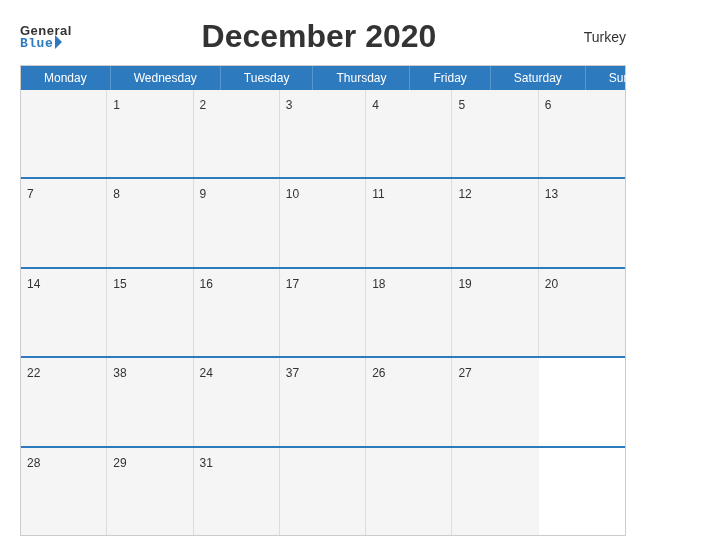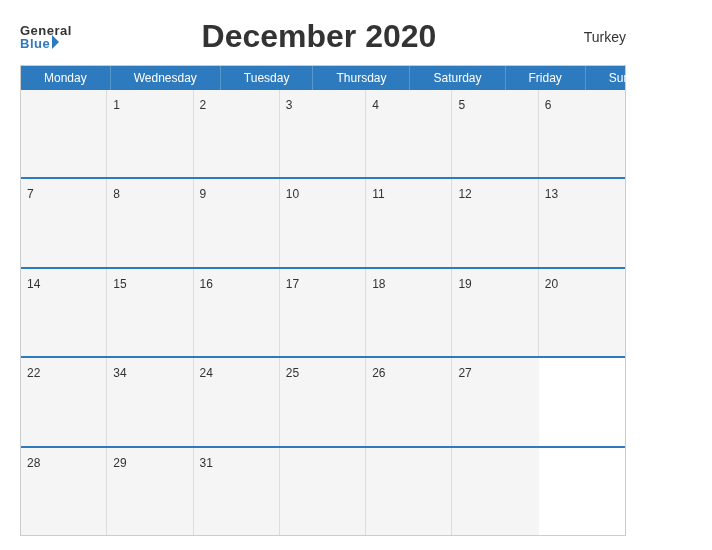--- a/index.html
+++ b/index.html
@@ -34,20 +34,21 @@
       color: #333;
       letter-spacing: 0.5px;
     }
     .logo-blue {
       font-size: 13px;
       font-weight: bold;
       color: #2e7abf;
       letter-spacing: 0.5px;
       display: flex;
       align-items: center;
+      font-family: Liberation Mono, monospace;
     }
     .logo-triangle {
       width: 0;
       height: 0;
       border-left: 7px solid #2e7abf;
       border-top: 7px solid transparent;
       border-bottom: 7px solid transparent;
       margin-left: 2px;
       margin-top: -2px;
     }
@@ -133,22 +134,22 @@
     <h1 class="title">December 2020</h1>
     <div class="country">Turkey</div>
   </div>
 
   <div class="calendar">
     <div class="day-headers">
       <div class="day-header">Monday</div>
       <div class="day-header">Wednesday</div>
       <div class="day-header">Tuesday</div>
       <div class="day-header">Thursday</div>
+      <div class="day-header">Friday</div>
       <div class="day-header">Saturday</div>
-      <div class="day-header">Friday</div>
       <div class="day-header">Sunday</div>
     </div>
     <div class="weeks" id="weeks-container">
     <div class="week">
           <div class="day-cell empty"></div>
           <div class="day-cell"><span class="day-number">1</span></div>
           <div class="day-cell"><span class="day-number">2</span></div>
           <div class="day-cell"><span class="day-number">3</span></div>
           <div class="day-cell"><span class="day-number">4</span></div>
           <div class="day-cell"><span class="day-number">5</span></div>
@@ -167,23 +168,23 @@
           <div class="day-cell"><span class="day-number">14</span></div>
           <div class="day-cell"><span class="day-number">15</span></div>
           <div class="day-cell"><span class="day-number">16</span></div>
           <div class="day-cell"><span class="day-number">17</span></div>
           <div class="day-cell"><span class="day-number">18</span></div>
           <div class="day-cell"><span class="day-number">19</span></div>
           <div class="day-cell"><span class="day-number">20</span></div>
         </div>
         <div class="week">
           <div class="day-cell"><span class="day-number">22</span></div>
-          <div class="day-cell"><span class="day-number">34</span></div>
+          <div class="day-cell"><span class="day-number">38</span></div>
           <div class="day-cell"><span class="day-number">24</span></div>
-          <div class="day-cell"><span class="day-number">25</span></div>
+          <div class="day-cell"><span class="day-number">37</span></div>
           <div class="day-cell"><span class="day-number">26</span></div>
           <div class="day-cell"><span class="day-number">27</span></div>
         </div>
         <div class="week">
           <div class="day-cell"><span class="day-number">28</span></div>
           <div class="day-cell"><span class="day-number">29</span></div>
           <div class="day-cell"><span class="day-number">31</span></div>
           <div class="day-cell empty"></div>
           <div class="day-cell empty"></div>
           <div class="day-cell empty"></div>

